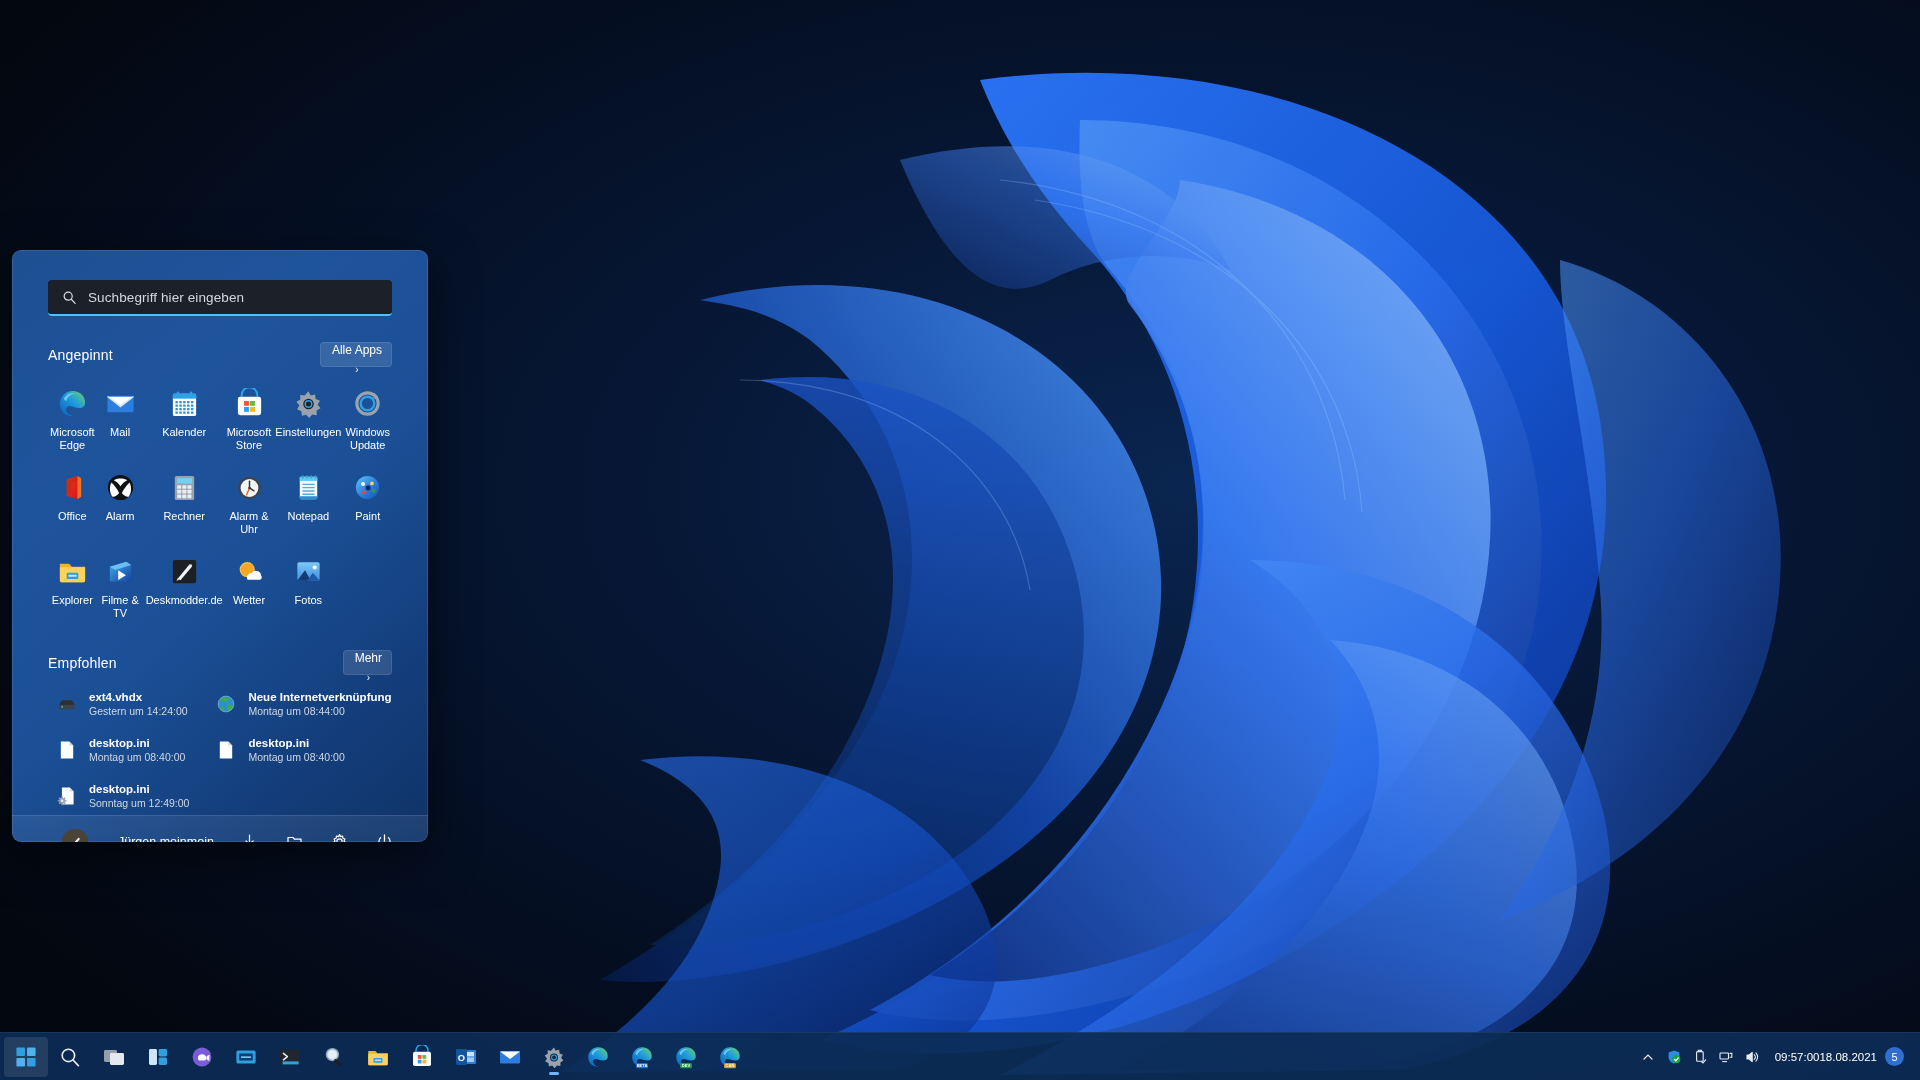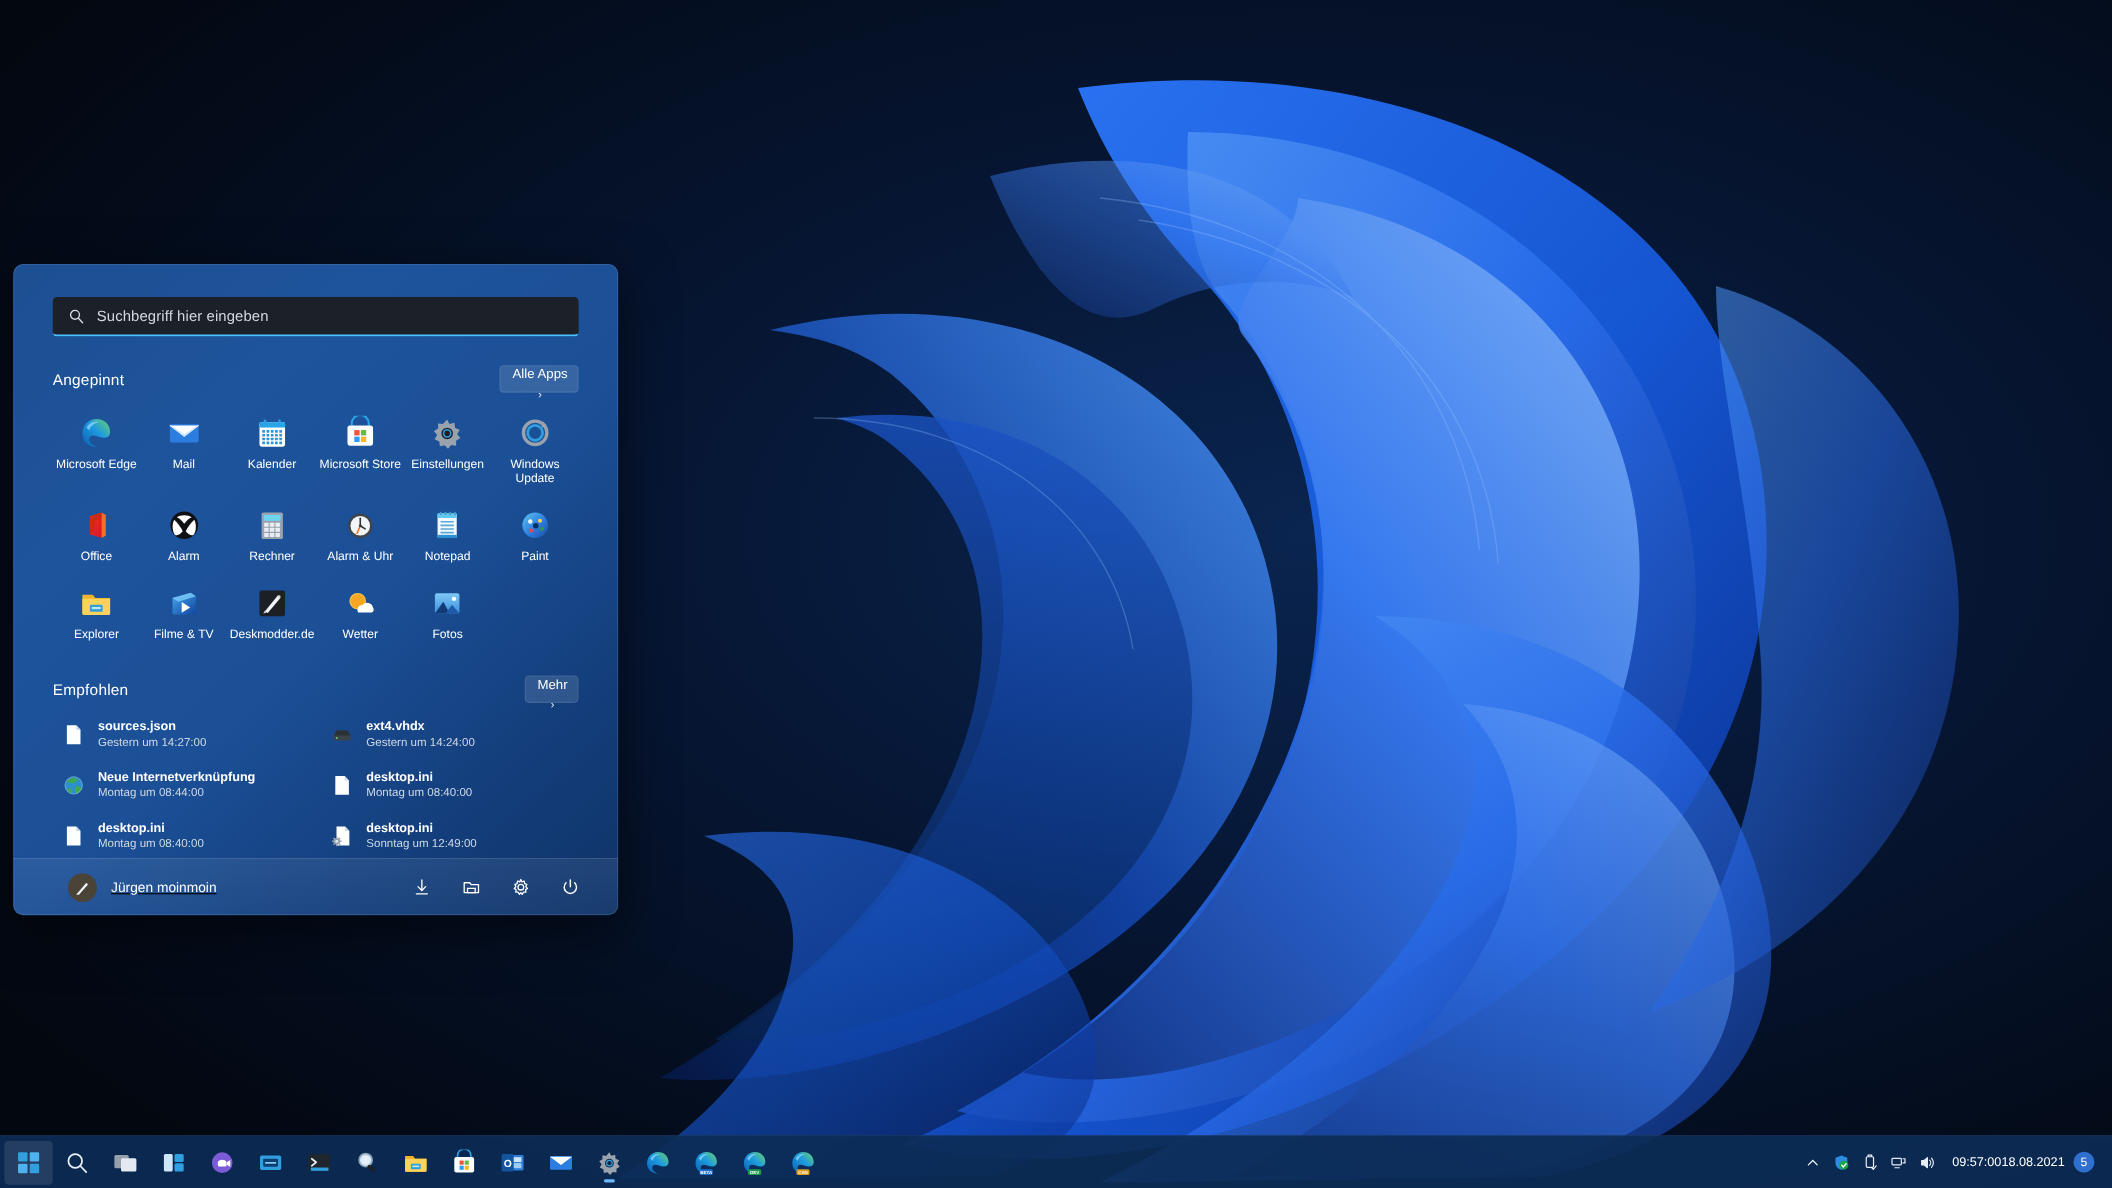--- a/index.html
+++ b/index.html
@@ -11,22 +11,22 @@
     position: relative; width: 1920px; height: 1080px;
     background: #050b1a;
     overflow: hidden;
   }
   
   #wallpaper { position: absolute; inset: 0; }
   #wallpaper svg { display: block; width: 1920px; height: 1080px; }
 
   
   #start-menu {
-    position: absolute; left: 12px; top: 240px;
-    width: 550px; height: 592px;
+    position: absolute; left: 12px; top: 250px;
+    width: 416px; height: 592px;
     border-radius: 9px;
     background: linear-gradient(138deg,#1d4f92 0%, #1e549c 28%, #1b4f96 55%, #143f7d 78%, #0f3367 100%);
     box-shadow: 0 14px 48px rgba(0,0,0,.55), 0 0 0 1px rgba(255,255,255,.10) inset;
     overflow: hidden;
     display: flex; flex-direction: column;
   }
   .menu-body { flex: 1 1 auto; padding: 0 36px; position: relative; }
 
   
   #search-row { padding: 30px 36px 0 36px; }
@@ -84,21 +84,21 @@
   .rec-name { color: #fff; font-size: 11.5px; font-weight: bold; white-space: nowrap; }
   .rec-sub { color: #cfd8e4; font-size: 10.5px; white-space: nowrap; }
 
   
   #user-bar {
     flex: 0 0 52px; height: 52px;
     background: linear-gradient(180deg, rgba(255,255,255,.07), rgba(255,255,255,.04));
     border-top: 1px solid rgba(255,255,255,.14);
     display: flex; align-items: center; padding: 0 34px 0 50px;
   }
-  .user-left { display: flex; align-items: center; gap: 13px; text-decoration: underline; }
+  .user-left { display: flex; align-items: center; gap: 30px; text-decoration: underline; }
   .avatar {
     width: 26px; height: 26px; border-radius: 50%;
     background: #4a4338; display: flex; align-items: center; justify-content: center;
     overflow: hidden;
   }
   .user-name { color: #fff; font-size: 12.5px; }
   .user-actions { margin-left: auto; display: flex; align-items: center; gap: 26px; }
   .ubtn { width: 19px; height: 19px; }
   .ubtn svg { display: block; width: 19px; height: 19px; }
 
@@ -478,32 +478,20 @@
 
       <div class="section-head" style="margin-top:24px;margin-bottom:10px;">
         <span class="section-title">Empfohlen</span>
         <div class="pill">
           <span>Mehr</span>
           <span class="chev">›</span>
         </div>
       </div>
 
       <div class="rec-grid" id="rec-grid">
-          <div class="rec-item">
-            <span class="rec-icon">
-              <svg width="22" height="22" viewBox="0 0 32 32">
-                <path d="M7 3.5 H19.4 L25 9.4 V28.5 H7 Z" fill="#fdfefe"></path>
-                <path d="M19.4 3.5 L25 9.4 H19.4 Z" fill="#cfd8e2"></path>
-              </svg>
-            </span>
-            <span class="rec-text">
-              <span class="rec-name">sources.json</span>
-              <span class="rec-sub">Gestern um 14:27:00</span>
-            </span>
-          </div>
           <div class="rec-item">
             <span class="rec-icon">
               <svg width="22" height="22" viewBox="0 0 32 32">
                 <path d="M5 17 L9 10.4 H23 L27 17 V22 A1.6 1.6 0 0 1 25.4 23.6 H6.6 A1.6 1.6 0 0 1 5 22 Z" fill="#3c4249"></path>
                 <path d="M5 17 L9 10.4 H23 L27 17 Z" fill="#2b3036"></path>
                 <circle cx="9" cy="20.2" r="1.2" fill="#6fd46f"></circle>
               </svg>
             </span>
             <span class="rec-text">
               <span class="rec-name">ext4.vhdx</span>

